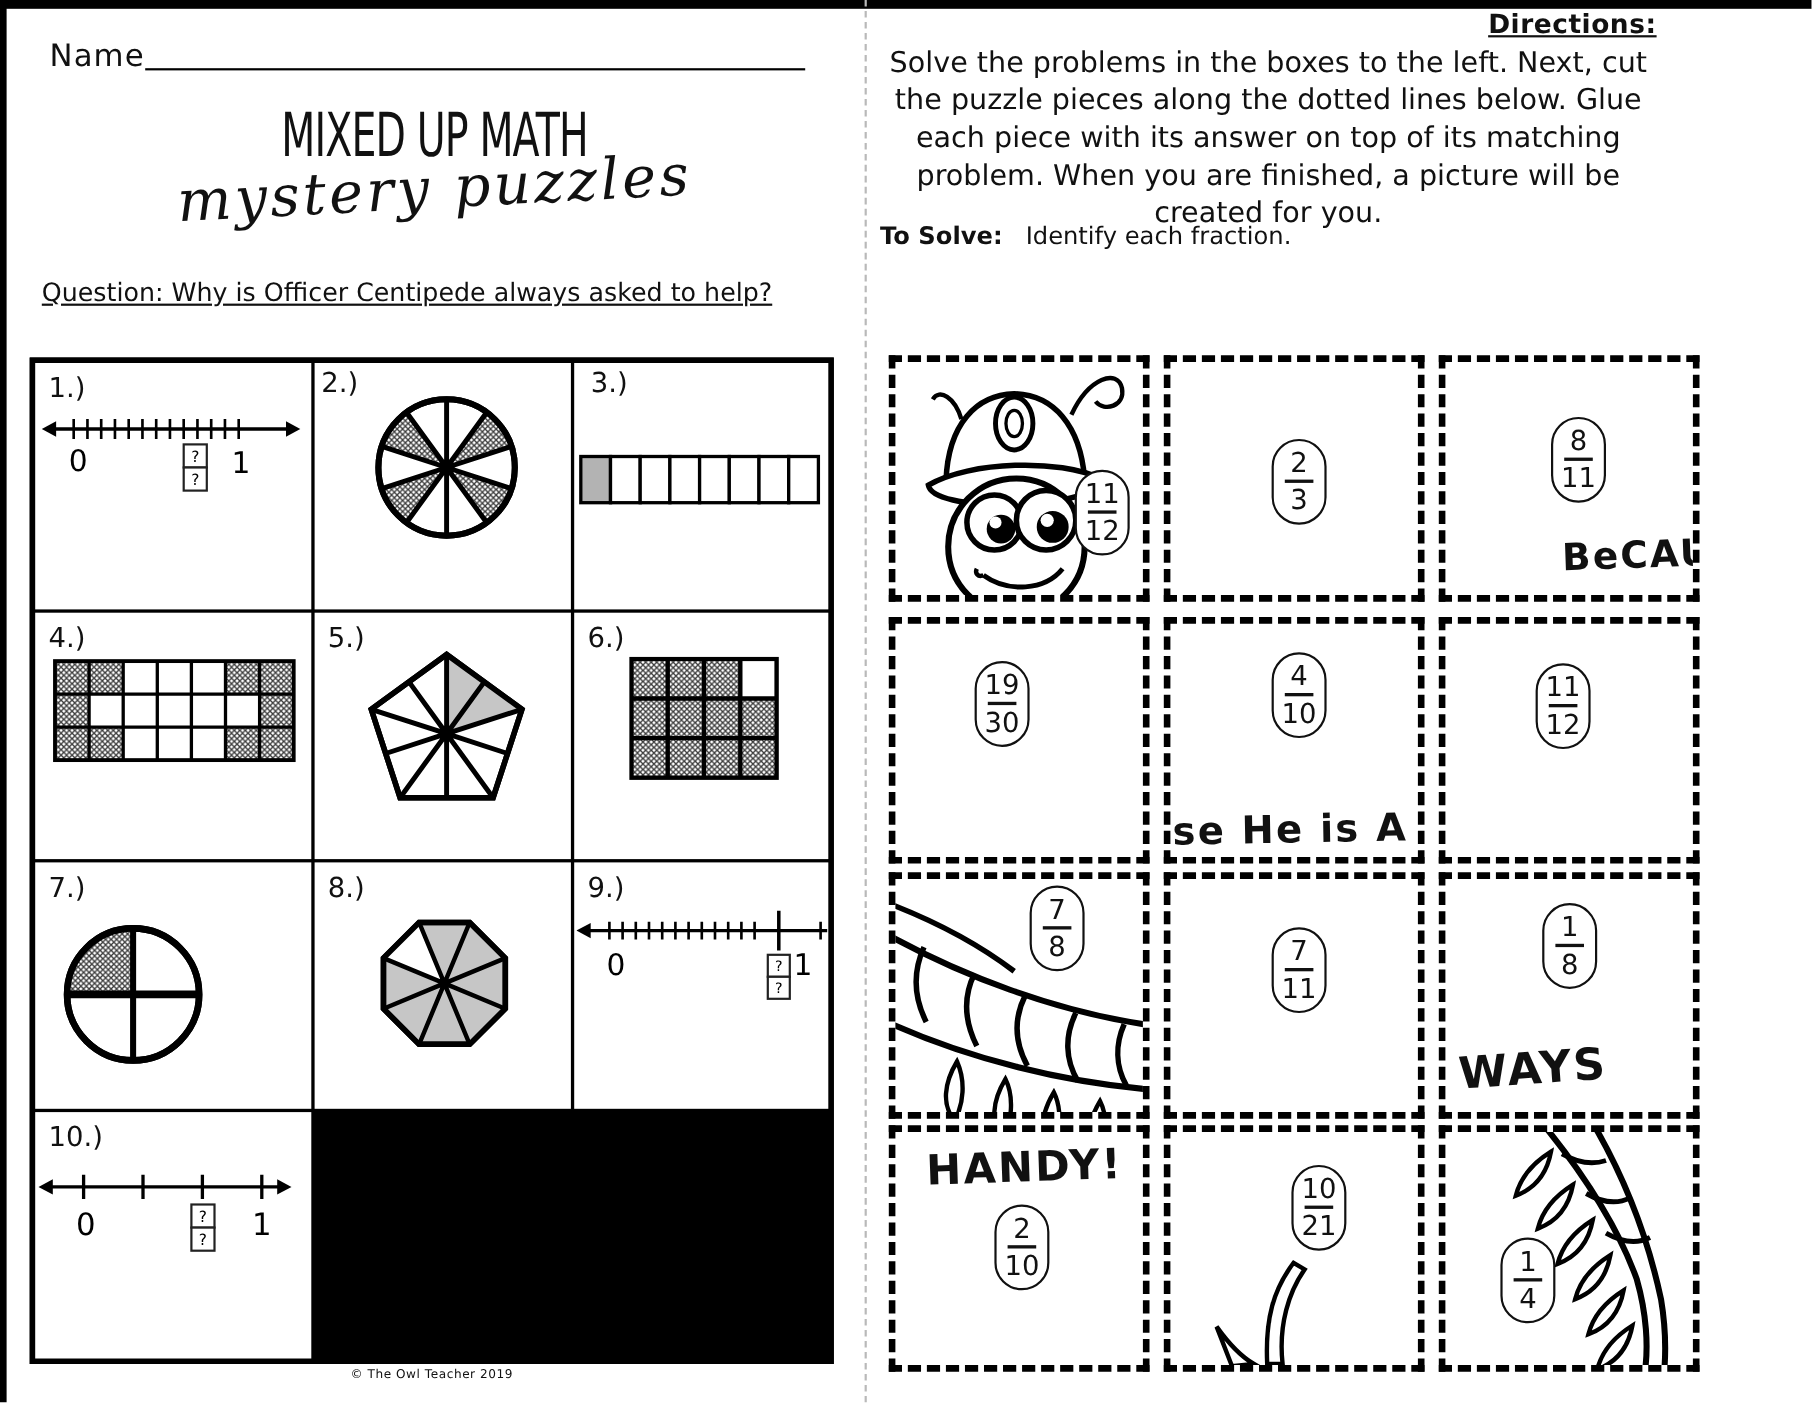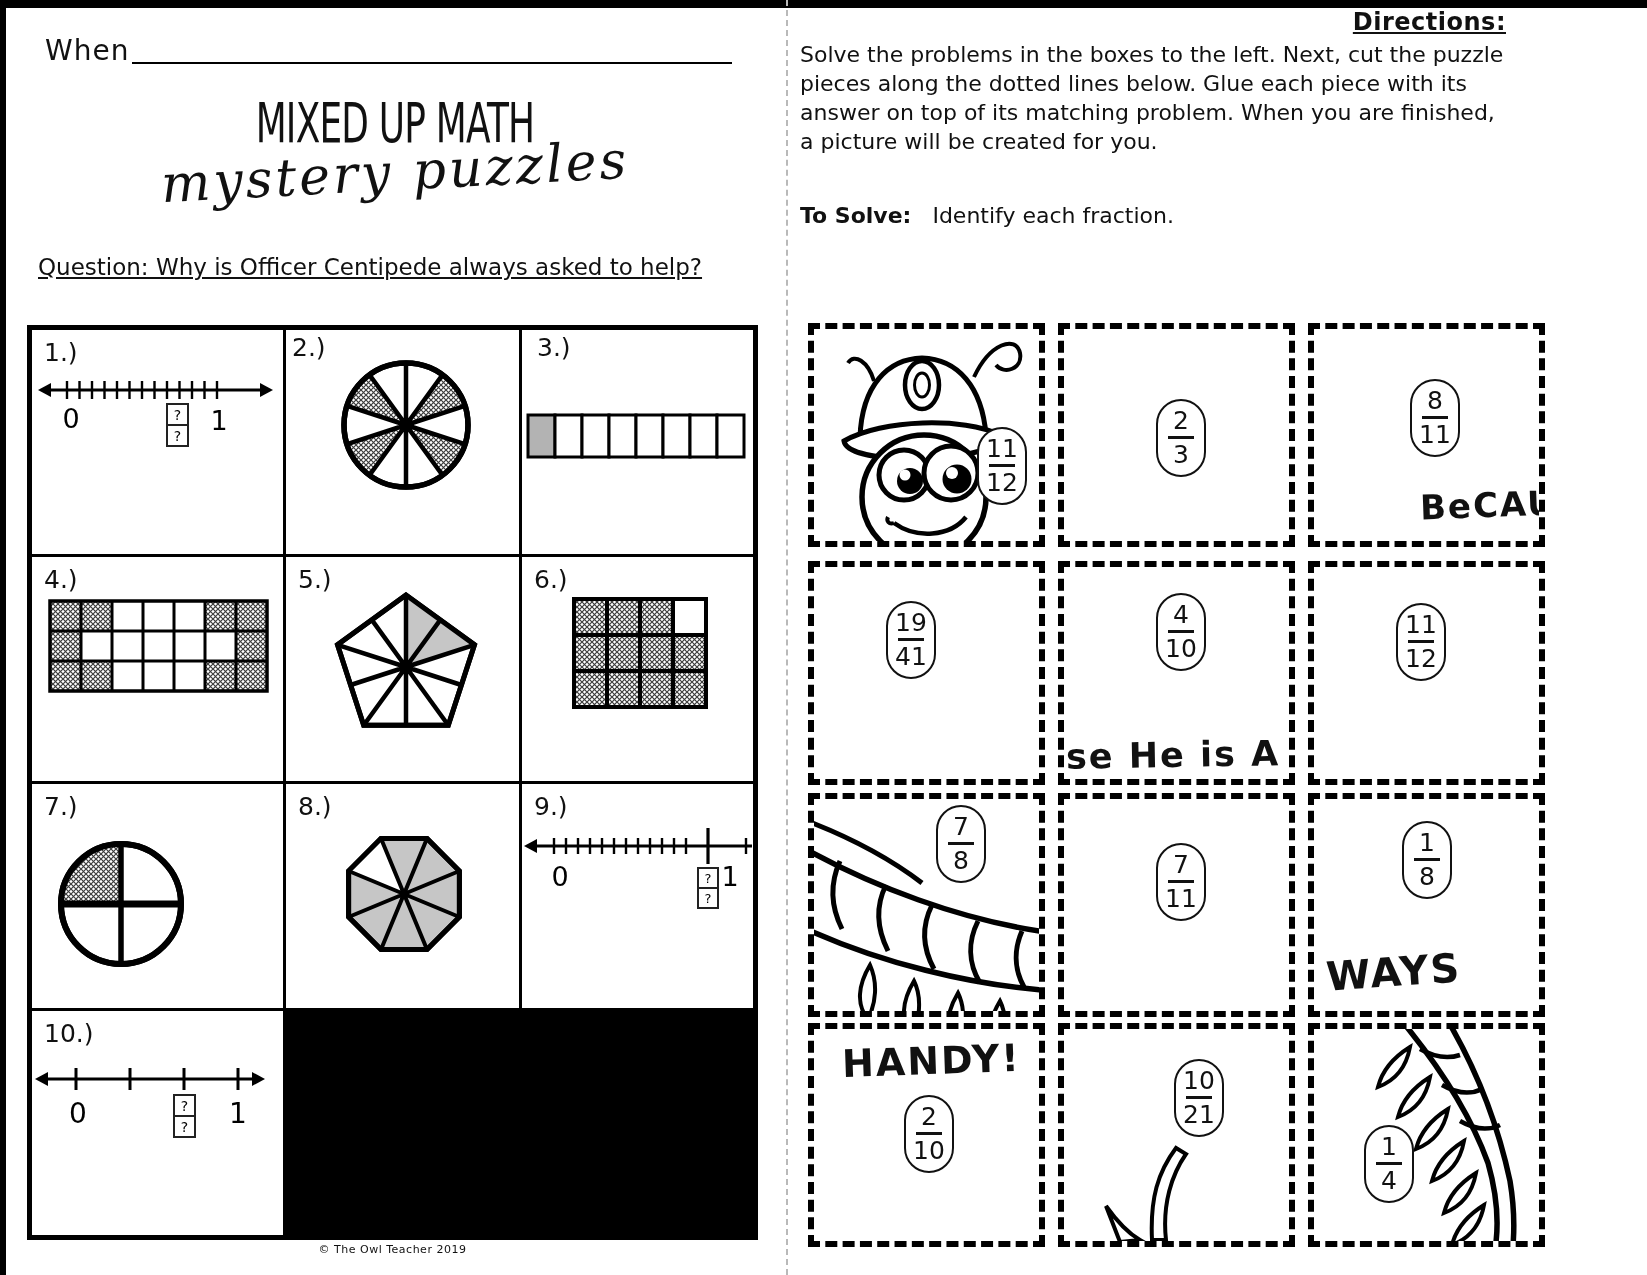--- a/index.html
+++ b/index.html
@@ -24,21 +24,21 @@
           grid-template-columns:251px 233px 231px;grid-template-rows:224px 224px 224px 224px;gap:3px;}
   .pcell{background:#fff;position:relative;overflow:hidden;}
   .pnum{position:absolute;left:12px;top:8px;font-size:25px;}
   .pcell svg{position:absolute;}
   .pcell text{font-family:"DejaVu Sans",sans-serif;}
   .footer{position:absolute;left:27px;top:1243px;width:731px;text-align:center;font-size:11px;letter-spacing:.5px;}
 
   
   .directions{position:absolute;left:800px;top:8px;width:706px;}
   .dir-head{font-size:24px;font-weight:700;text-decoration:underline;letter-spacing:.5px;text-align:right;}
-  .dir-body{font-size:22px;line-height:1.32;margin-top:4px;}
+  .dir-body{font-size:26px;line-height:1.32;margin-top:4px;text-align:center;}
   .tosolve{position:absolute;left:800px;top:203px;font-size:22px;}
   .tosolve b{font-weight:700;}
 
   .piece{position:absolute;box-sizing:border-box;width:237px;height:224px;border:6px dashed #000;
          background:#fff;overflow:hidden;}
   .pill{position:absolute;width:50px;box-sizing:border-box;border:2.5px solid #111;border-radius:28px;
         display:flex;flex-direction:column;align-items:center;padding:6px 0 7px 0;background:#fff;z-index:3;}
   .pill span{font-size:25px;line-height:1.08;}
   .pill .fl{width:26px;height:2.5px;background:#111;margin:2px 0;}
   .hw{position:absolute;font-weight:700;letter-spacing:2px;white-space:nowrap;z-index:2;}
@@ -53,21 +53,21 @@
       <rect width="5" height="5" fill="#fff"></rect>
       <path d="M0 0L5 5M5 0L0 5" stroke="#3c3c3c" stroke-width="1.2"></path>
     </pattern>
   </defs>
 </svg>
 
 <div class="edge-top"></div>
 <div class="edge-left"></div>
 <div class="page-divider"></div>
 
-<div class="name-row">When</div>
+<div class="name-row">Name</div>
 <div class="name-line"></div>
 <div class="title1">MIXED UP MATH</div>
 <div class="title2">mystery puzzles</div>
 <div class="question">Question: Why is Officer Centipede always asked to help?</div>
 
 <div class="ptable">
 
   <div class="pcell">
     <span class="pnum">1.)</span>
     <svg width="240" height="115" viewBox="0 0 240 115" style="left:5px;top:38px">
@@ -251,21 +251,21 @@
       <i class="fl"></i>
       <span>11</span>
   </div>
   <span class="hw" style="left:106px;top:156px;font-size:34px;transform:rotate(-2deg)">BeCAU</span>
 </div>
 
 <div class="piece" style="left:808px;top:561px">
   <div class="pill" style="left:72px;top:34px">
     <span>19</span>
       <i class="fl"></i>
-      <span>41</span>
+      <span>30</span>
   </div>
 </div>
 
 <div class="piece" style="left:1058px;top:561px">
   <div class="pill" style="left:92px;top:26px">
     <span>4</span>
       <i class="fl"></i>
       <span>10</span>
   </div>
   <span class="hw" style="left:2px;top:168px;font-size:35px;transform:rotate(-1deg)">se He is A</span>

